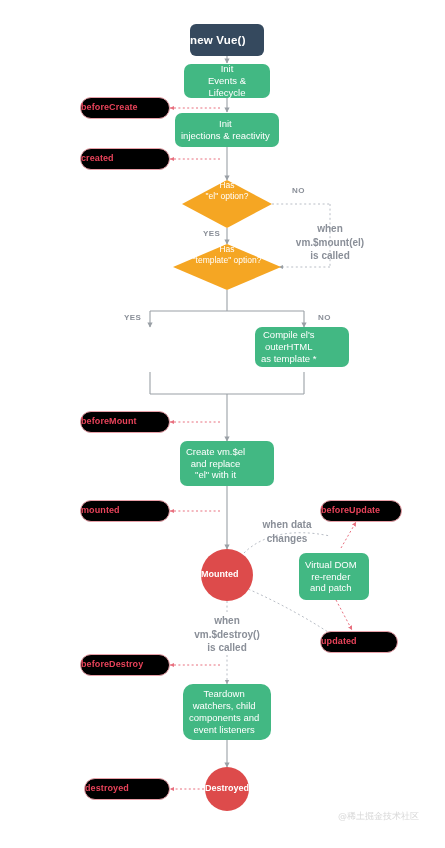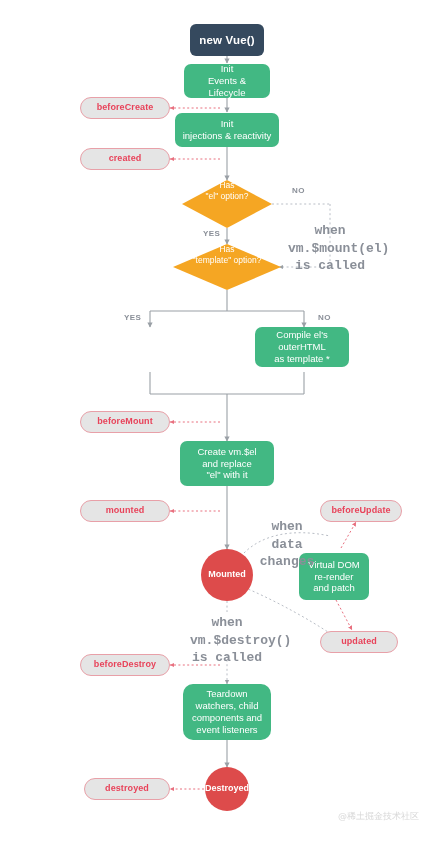--- a/index.html
+++ b/index.html
@@ -25,21 +25,20 @@
     width: 445px;
     height: 848px;
     pointer-events: none;
   }
 
   .node {
     position: absolute;
     box-sizing: border-box;
     display: flex;
     align-items: center;
-    justify-content: center;
     text-align: center;
     line-height: 1.25;
   }
 
   
   .startbox {
     background: #35495e;
     color: #ffffff;
     border-radius: 6px;
     font-size: 11.5px;
@@ -77,46 +76,45 @@
     justify-content: center;
     text-align: center;
     color: #ffffff;
     font-size: 8.5px;
     line-height: 1.25;
   }
 
   
   .pill {
     border: 1px solid #e8a0a8;
-    background: #e5e5e5;
+    background: #000000;
     color: #e8435a;
     border-radius: 12px;
     font-size: 9px;
     font-weight: bold;
     letter-spacing: .1px;
   }
 
   
   .circle {
     background: #dd4b4b;
     color: #ffffff;
     border-radius: 50%;
     font-size: 9px;
     font-weight: bold;
   }
 
   
   .anno {
     position: absolute;
     color: #8a8f98;
-    font-size: 13px;
+    font-size: 10px;
     font-weight: bold;
     line-height: 1.35;
     text-align: center;
-    font-family: Liberation Mono, monospace;
   }
   .branch {
     position: absolute;
     color: #8a8f98;
     font-size: 8px;
     font-weight: bold;
     letter-spacing: .4px;
   }
 
   

